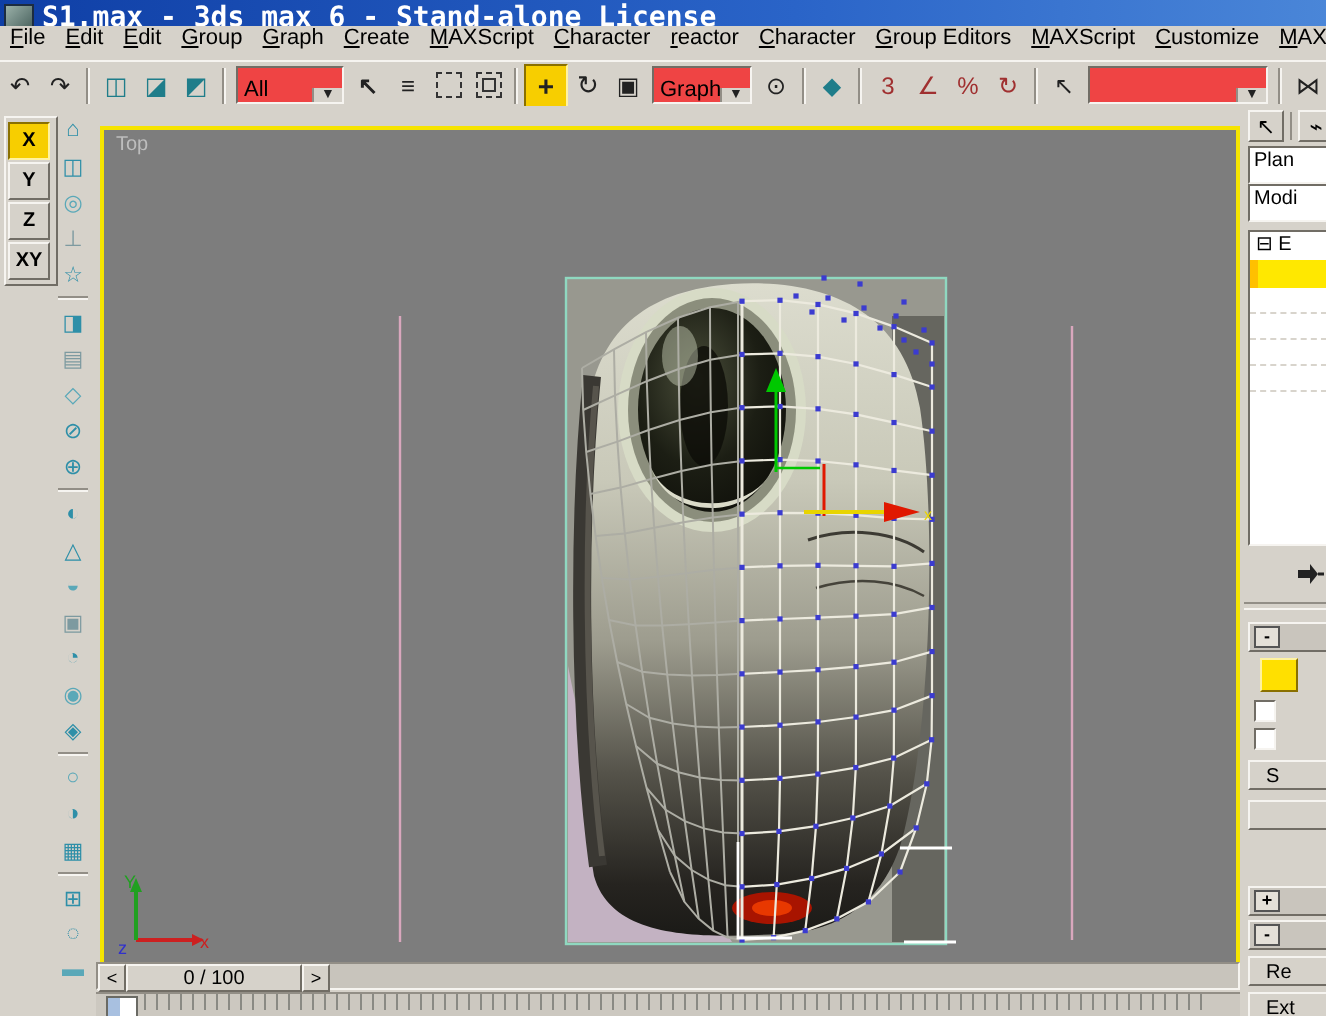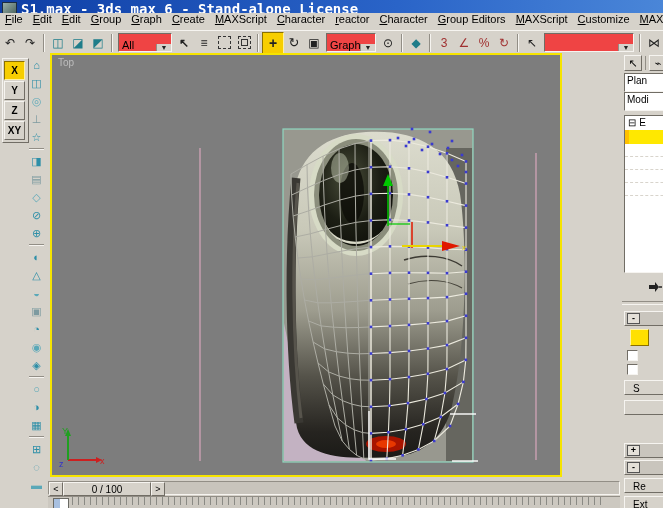--- a/index.html
+++ b/index.html
@@ -37,21 +37,21 @@
   .axisbox{position:absolute;left:2px;top:5px;width:23px;background:#d6d2ca;
     border:1px solid;border-color:#f6f4f0 #716d65 #716d65 #f6f4f0;padding:1px;}
   .axisbtn{width:19px;height:17px;margin:1px 0;display:flex;align-items:center;justify-content:center;
     font-size:10px;font-weight:bold;border:1px solid;border-color:#f6f4f0 #716d65 #716d65 #f6f4f0;background:#d6d2ca;}
   .axisbtn.on{background:#f7ce00;border-color:#8a7000 #fff2a0 #fff2a0 #8a7000;}
   .leftstrip{position:absolute;left:26px;top:3px;width:21px;height:452px;display:flex;flex-direction:column;align-items:center;overflow:hidden;}
   .strip-icon{width:17px;height:16px;margin:1px 0;display:flex;align-items:center;justify-content:center;font-size:11px;color:#2e8fa8;}
   .strip-icon:nth-child(3n){color:#5aa8b8;}
   .strip-icon:nth-child(4n){color:#7d9aa0;}
   .strip-sep{width:15px;height:1px;background:#928e86;border-bottom:1px solid #f6f4f0;margin:2px 0;}
-  .viewport{position:absolute;left:50px;top:0;width:512px;height:424px;box-sizing:border-box;
+  .viewport{position:absolute;left:50px;top:10px;width:570px;height:424px;box-sizing:border-box;
     border:2px solid #f6e400;background:#7d7d7d;}
   .vplabel{position:absolute;left:6px;top:2px;color:#bdbdbd;font-size:10px;z-index:5;}
   .vpsvg{position:absolute;left:0;top:0;}
   
   .cmdpanel{position:absolute;left:622px;top:0px;width:41px;height:455px;background:#d6d2ca;overflow:hidden;}
   .cp-tabs{position:absolute;left:2px;top:2px;width:150px;height:16px;display:flex;align-items:center;}
   .cp-tabs .tabico{width:16px;height:14px;display:flex;align-items:center;justify-content:center;font-size:11px;
     border:1px solid;border-color:#f6f4f0 #716d65 #716d65 #f6f4f0;}
   .field{position:absolute;left:2px;width:150px;height:15px;background:#fff;
     border:1px solid;border-color:#716d65 #f6f4f0 #f6f4f0 #716d65;

